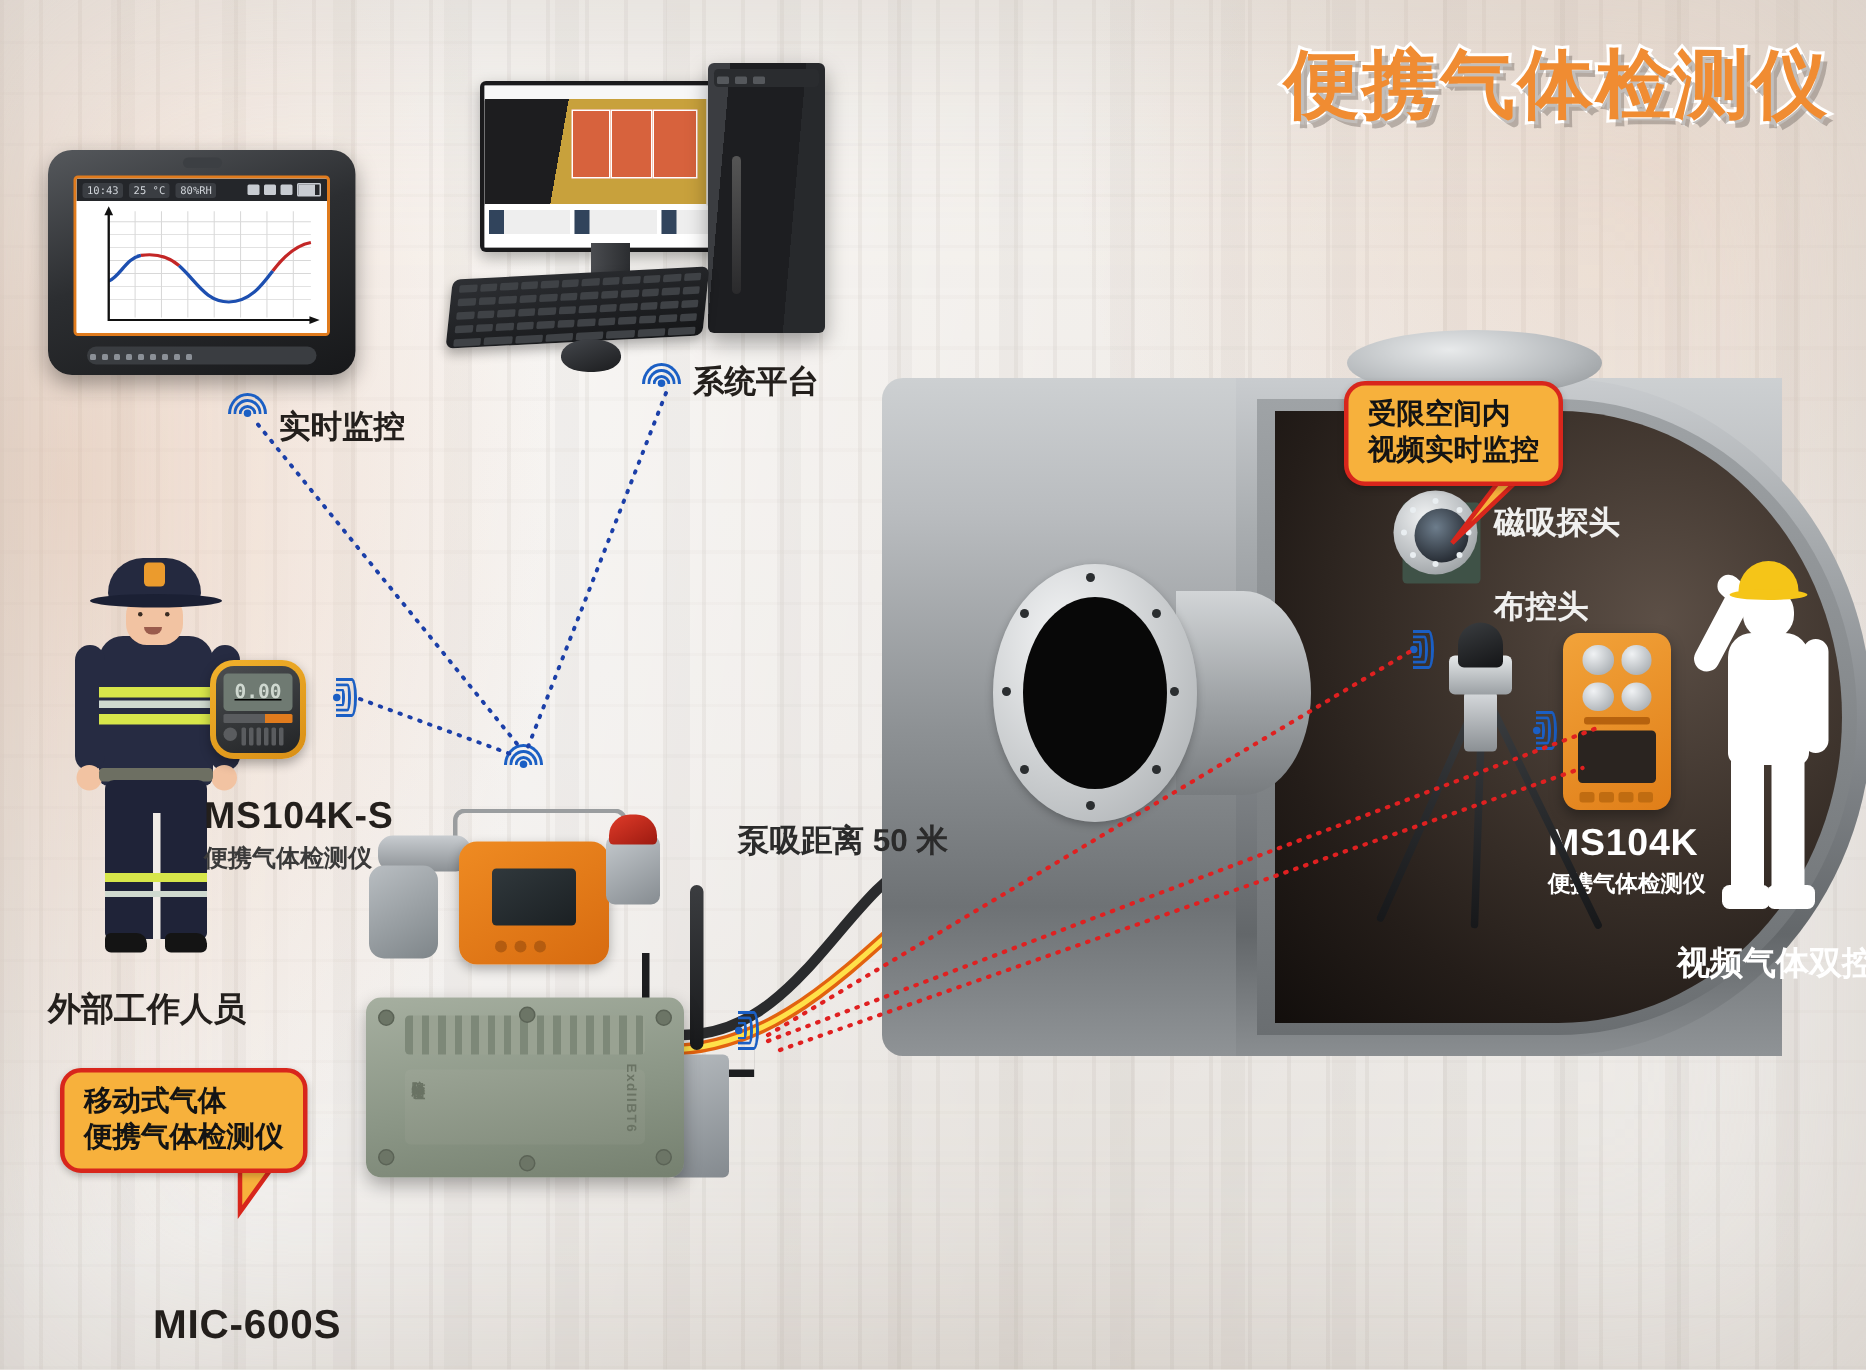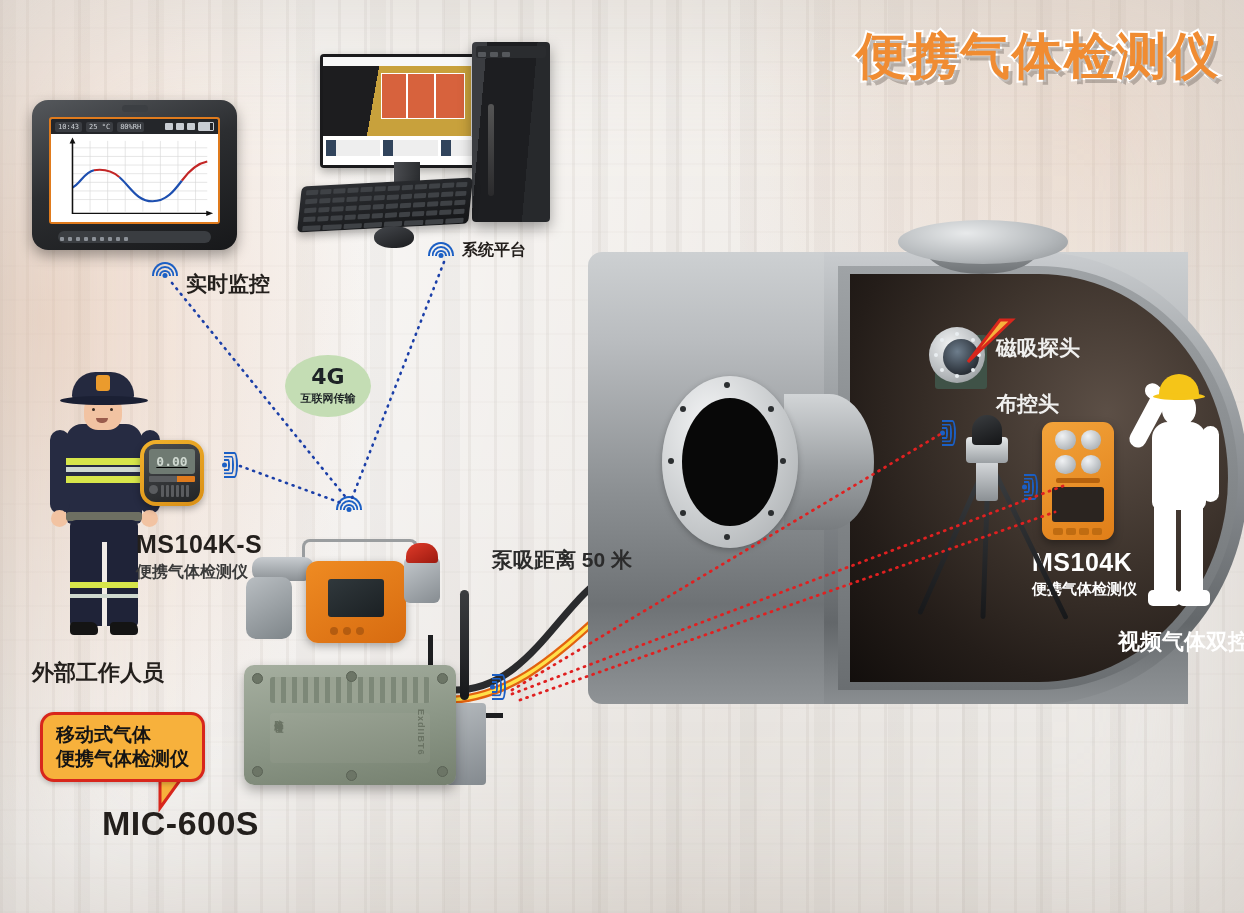--- a/index.html
+++ b/index.html
@@ -482,27 +482,23 @@
       <span class="a1"></span>
       <span class="dot"></span>
   </div>
   <div class="wifi-r" style="left:1022px;top:474px;">
     <span class="a3"></span>
       <span class="a2"></span>
       <span class="a1"></span>
       <span class="dot"></span>
   </div>
 
-  <div class="g4">
-    <div class="big">4G</div>
-    <div class="small">互联网传输</div>
-  </div>
 
   <div class="lbl" style="left:186px;top:270px;font-size:21px;">实时监控</div>
-  <div class="lbl" style="left:462px;top:240px;font-size:16px;">系统平台</div>
+  <div class="lbl" style="left:462px;top:240px;font-size:21px;">系统平台</div>
   <div class="lbl" style="left:492px;top:546px;font-size:21px;color:#2b2b2b;">泵吸距离 50 米</div>
   <div class="lbl" style="left:996px;top:334px;font-size:21px;color:#f0f0ef;">磁吸探头</div>
   <div class="lbl" style="left:996px;top:390px;font-size:21px;color:#f0f0ef;">布控头</div>
   <div class="lbl w" style="left:1118px;top:627px;font-size:22px;">视频气体双控</div>
   <div class="lbl" style="left:32px;top:658px;font-size:22px;">外部工作人员</div>
 
   <div class="worker">
     <div class="w-body"></div>
     <div class="w-arm" style="left:2px;"></div>
     <div class="w-arm" style="left:92px;"></div>
@@ -574,21 +570,21 @@
       <div class="bolt" style="left:102px;bottom:4px;"></div>
       <div class="mic-mark" style="left:28px;top:48px;">防爆合格证</div>
       <div class="mic-mark" style="right:30px;top:44px;">ExdIIBT6</div>
     </div>
   </div>
 
   <div class="callout" style="left:40px;top:712px;">
     <div class="ct">移动式气体</div>
     <div class="ct">便携气体检测仪</div>
   </div>
-  <div class="lbl" style="left:102px;top:804px;font-size:34px;letter-spacing:.5px;">MIC-600S</div>
+  <div class="lbl" style="left:102px;top:868px;font-size:27px;letter-spacing:.5px;">MIC-600S</div>
 
 
   <div class="probe">
     <div class="plate"></div>
     <div class="lens">
       <div class="glass"></div>
       <div class="led" style="left:26px;top:5px;"></div>
       <div class="led" style="left:42px;top:11px;"></div>
       <div class="led" style="left:48px;top:26px;"></div>
       <div class="led" style="left:42px;top:41px;"></div>
@@ -620,20 +616,24 @@
     <div class="btns">
         <i></i>
         <i></i>
         <i></i>
         <i></i>
       </div>
   </div>
   <div class="lbl w" style="left:1032px;top:548px;font-size:25px;letter-spacing:.5px;">MS104K</div>
   <div class="lbl w" style="left:1032px;top:580px;font-size:15px;">便携气体检测仪</div>
 
+  <div class="callout" style="left:896px;top:254px;">
+    <div class="ct">受限空间内</div>
+    <div class="ct">视频实时监控</div>
+  </div>
 
   <div class="sil">
     <div class="torso"></div>
     <div class="armR"></div>
     <div class="legL"></div>
     <div class="legR"></div>
     <div class="bootL"></div>
     <div class="bootR"></div>
     <div class="armL"></div>
     <div class="armL2"></div>

